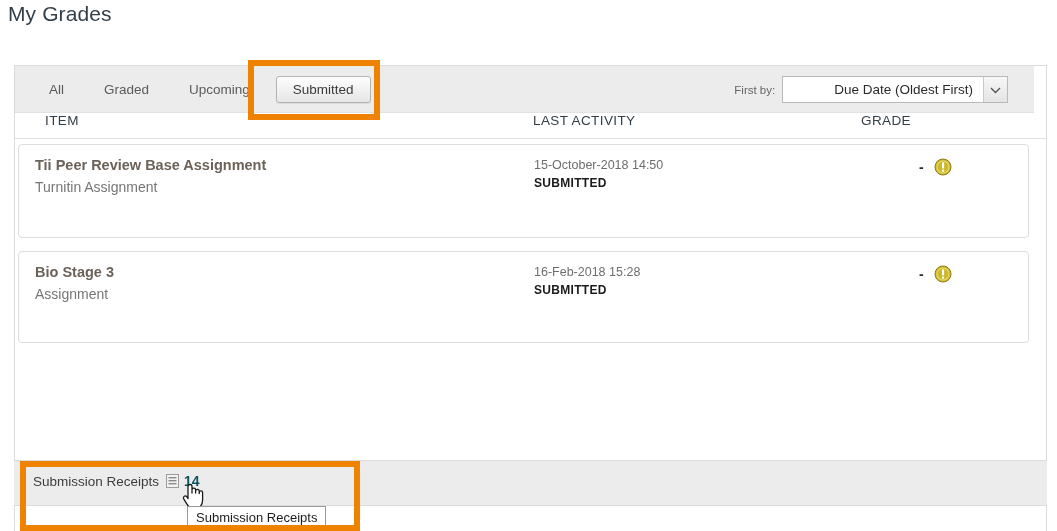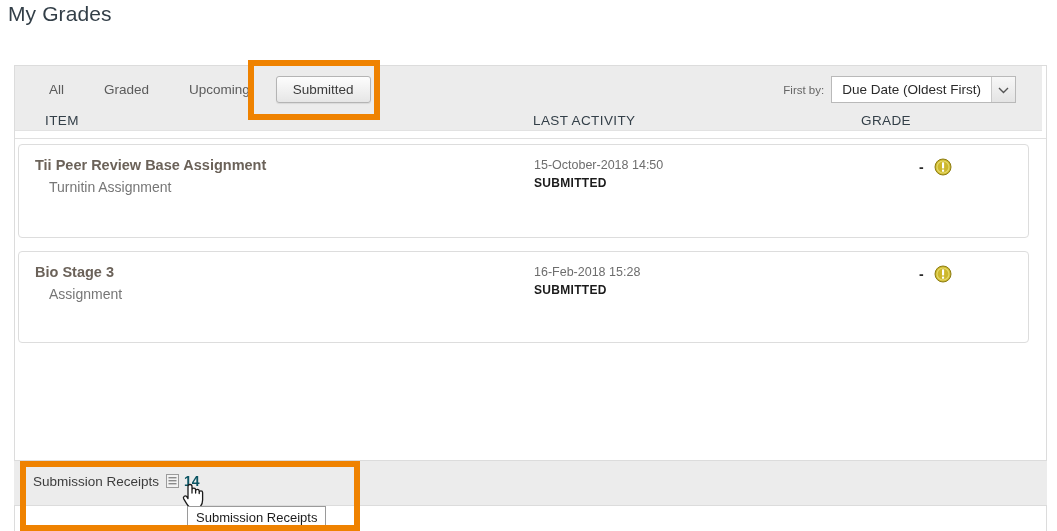--- a/index.html
+++ b/index.html
@@ -39,22 +39,22 @@
     border-top: 1px solid #dcdcdc;
     box-sizing: border-box;
     background: #ffffff;
   }
 
   
   .filter-bar {
     position: absolute;
     left: 0;
     top: 0;
-    right: 4px;
-    height: 65px;
+    right: 12px;
+    height: 47px;
     background: #ececec;
     border-bottom: 1px solid #e2e2e2;
     box-sizing: border-box;
   }
   .tabs {
     position: absolute;
     left: 14px;
     top: 0;
     height: 47px;
     display: flex;
@@ -95,20 +95,21 @@
     white-space: nowrap;
   }
   .order-select {
     position: relative;
     display: flex;
     align-items: stretch;
     height: 27px;
     border: 1px solid #b9b9b9;
     background: #ffffff;
     box-sizing: border-box;
+    padding-left: 41px;
   }
   .order-select .value {
     font-size: 13.5px;
     color: #2b2b2b;
     padding: 0 10px;
     line-height: 25px;
     white-space: nowrap;
   }
   .order-select .arrow-box {
     width: 23px;
@@ -175,21 +176,21 @@
     font-size: 14.5px;
     font-weight: bold;
     color: #151515;
     line-height: 19px;
     white-space: nowrap;
   }
   .item-type {
     font-size: 14px;
     color: #767676;
     line-height: 19px;
-    margin-left: 14px;
+    margin-left: 0;
     margin-top: 3px;
     white-space: nowrap;
   }
 
   .row-activity {
     position: absolute;
     left: 515px;
     top: 12px;
     text-align: left;
   }

